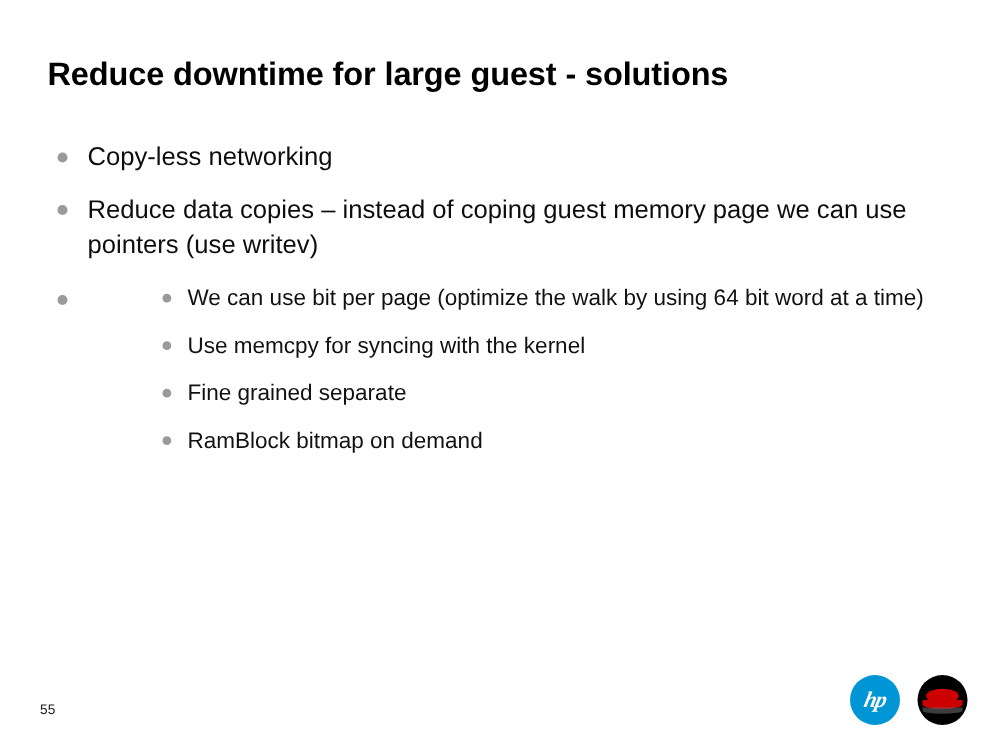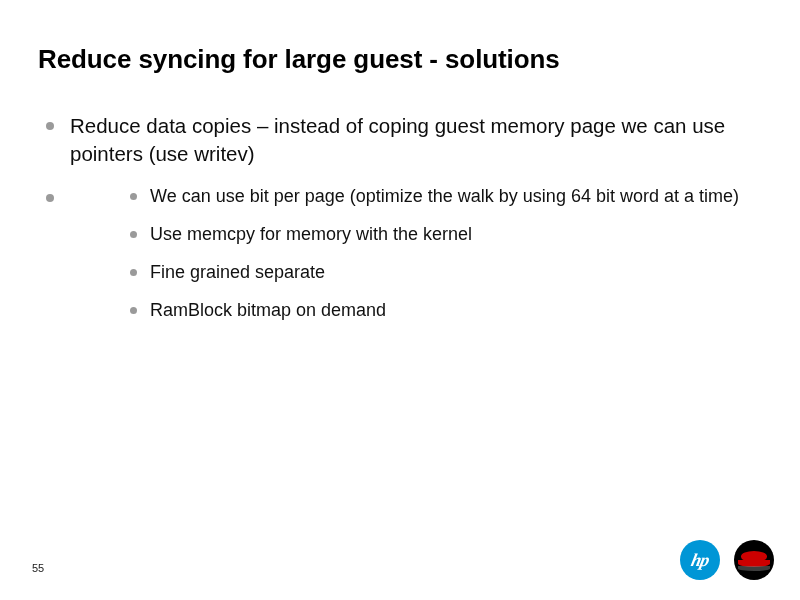--- a/index.html
+++ b/index.html
@@ -157,42 +157,46 @@
     background: #7a7a7a;
     border-radius: 0 0 50% 50%;
     opacity: 0.5;
   }
 </style>
 </head>
 <body>
 
 <div class="slide">
 
-  <div class="slide-title">Reduce syncing for large guest - solutions</div>
+  <div class="slide-title">Reduce downtime for large guest - solutions</div>
 
   <div class="content">
     <ul class="level1">
 
+      <li class="l1">
+        <span class="bullet"></span>
+        <span>Copy-less networking</span>
+      </li>
 
       <li class="l1">
         <span class="bullet"></span>
         <span>Reduce data copies – instead of coping guest memory page we can use pointers (use writev)</span>
       </li>
 
       <li class="l1">
         <span class="bullet"></span>
         <div class="sub-wrap">
           <ul class="level2">
             <li class="l2">
               <span class="bullet"></span>
               <span>We can use bit per page (optimize the walk by using 64 bit word at a time)</span>
             </li>
             <li class="l2">
               <span class="bullet"></span>
-              <span>Use memcpy for memory with the kernel</span>
+              <span>Use memcpy for syncing with the kernel</span>
             </li>
             <li class="l2">
               <span class="bullet"></span>
               <span>Fine grained separate</span>
             </li>
             <li class="l2">
               <span class="bullet"></span>
               <span>RamBlock bitmap on demand</span>
             </li>
           </ul>

